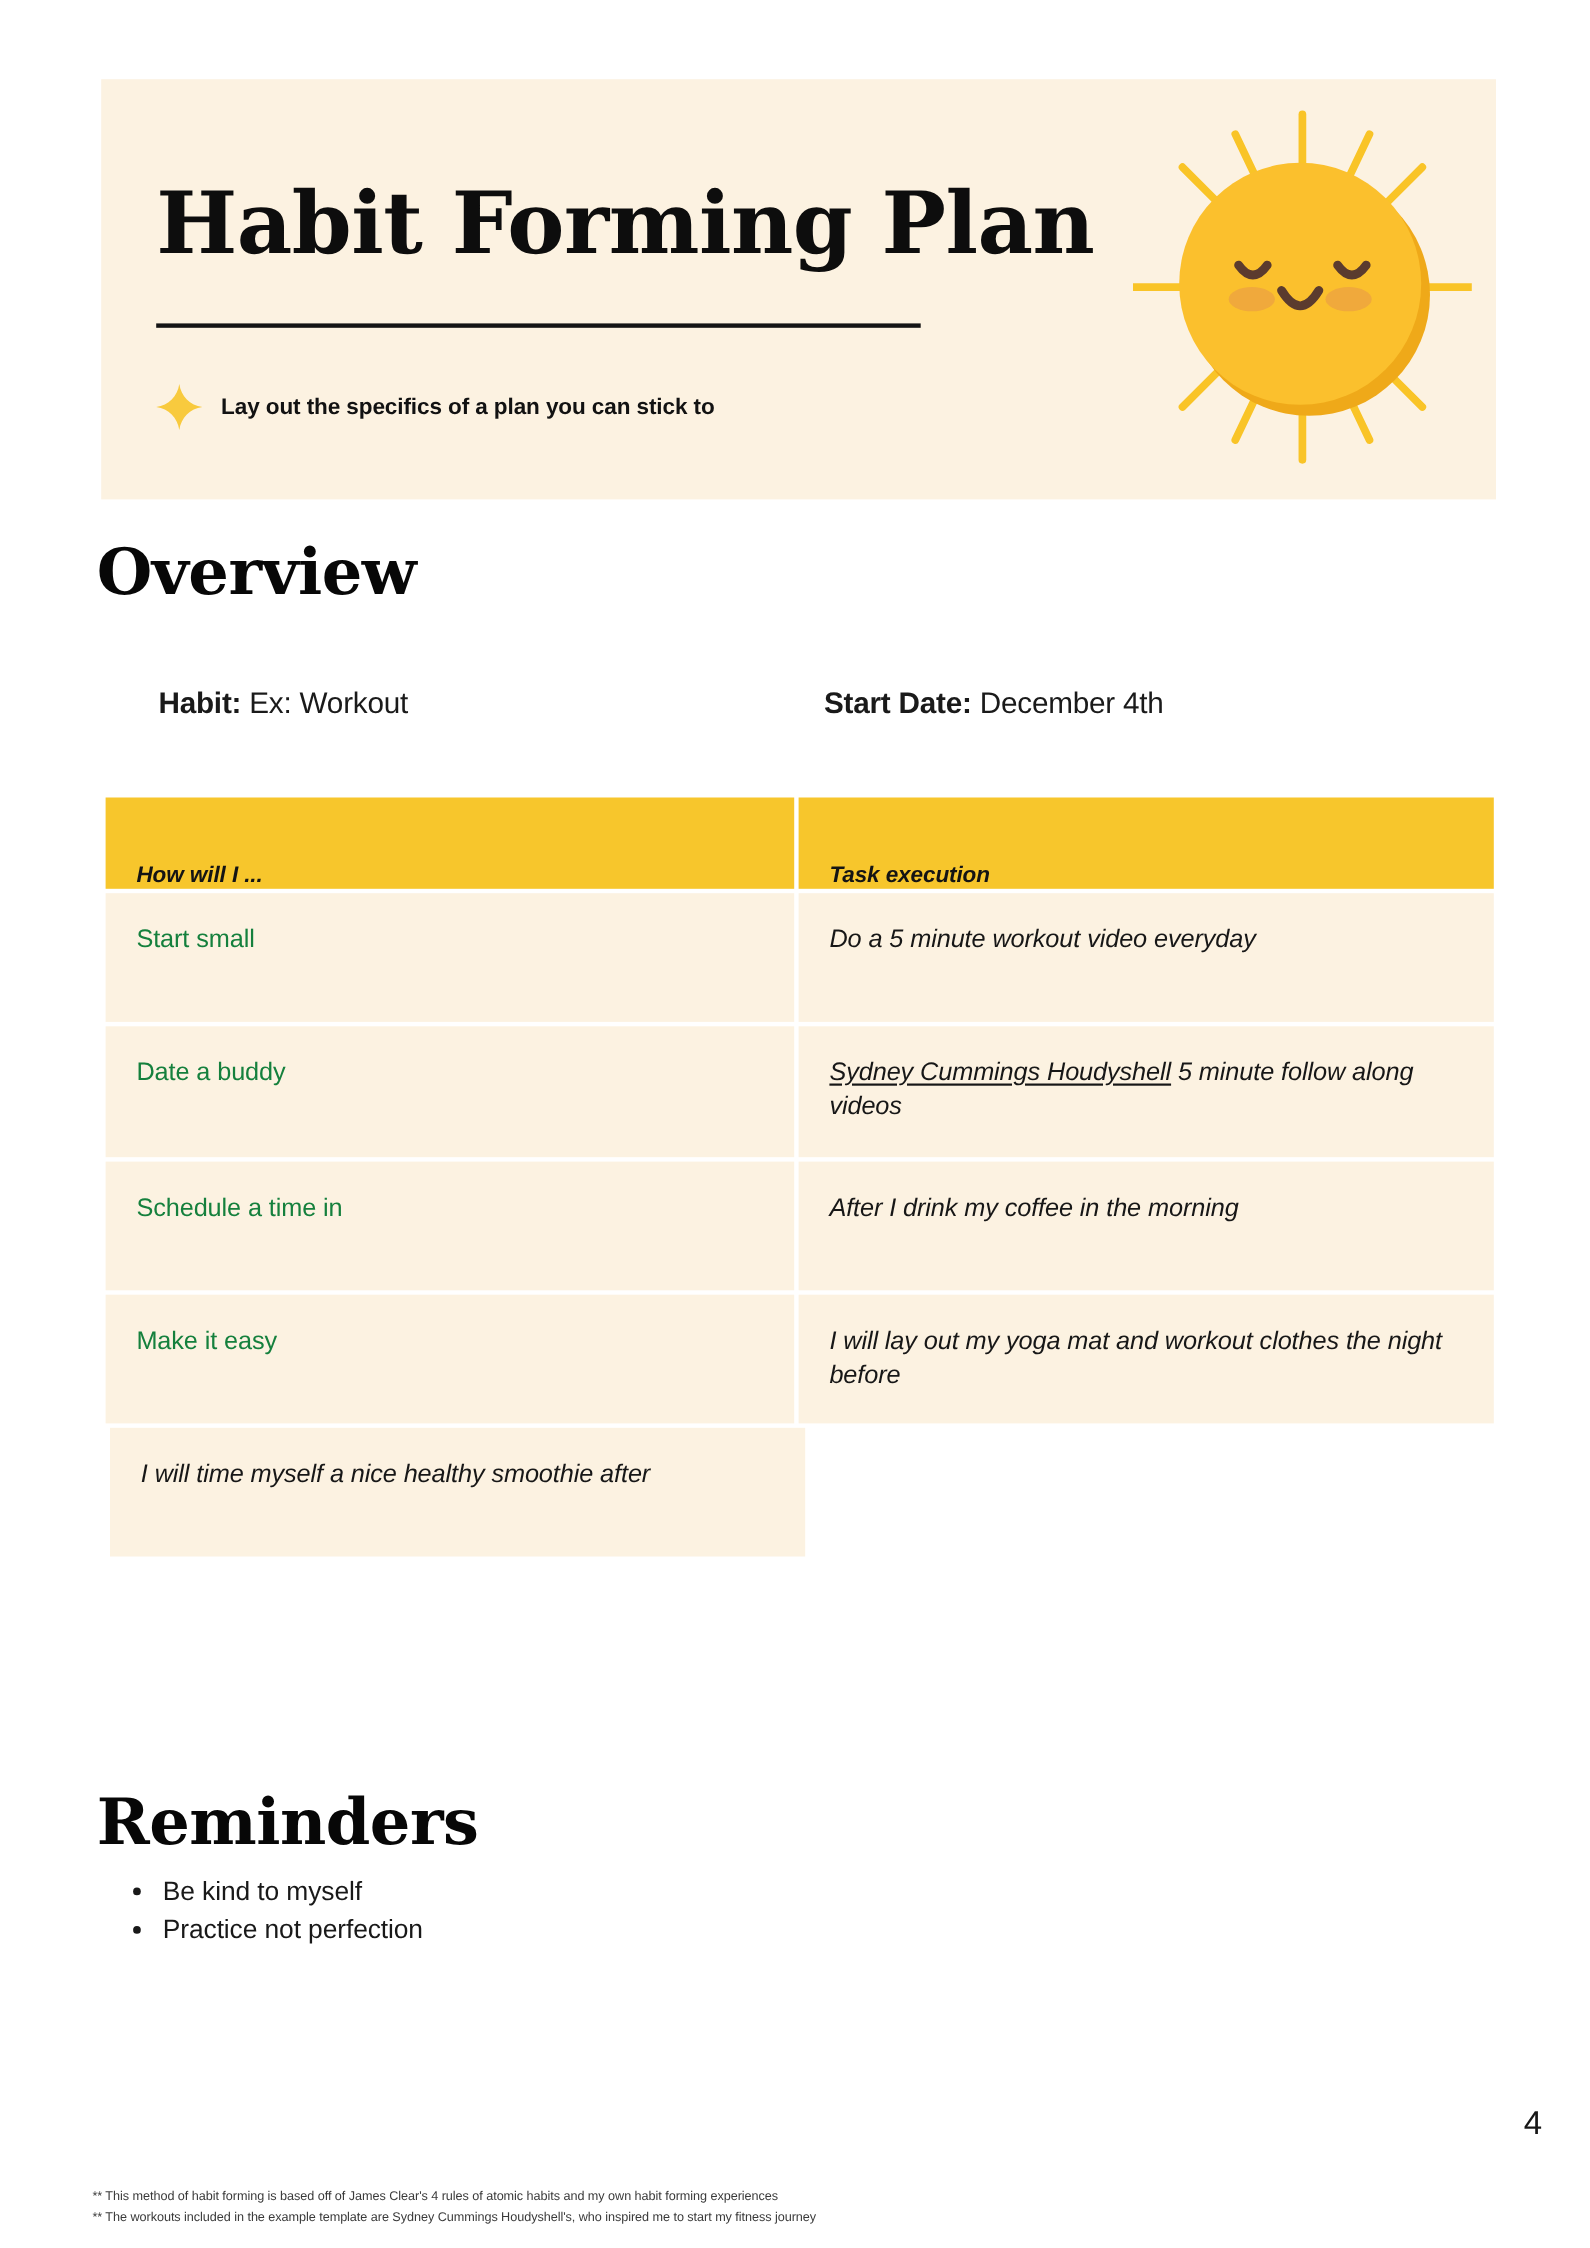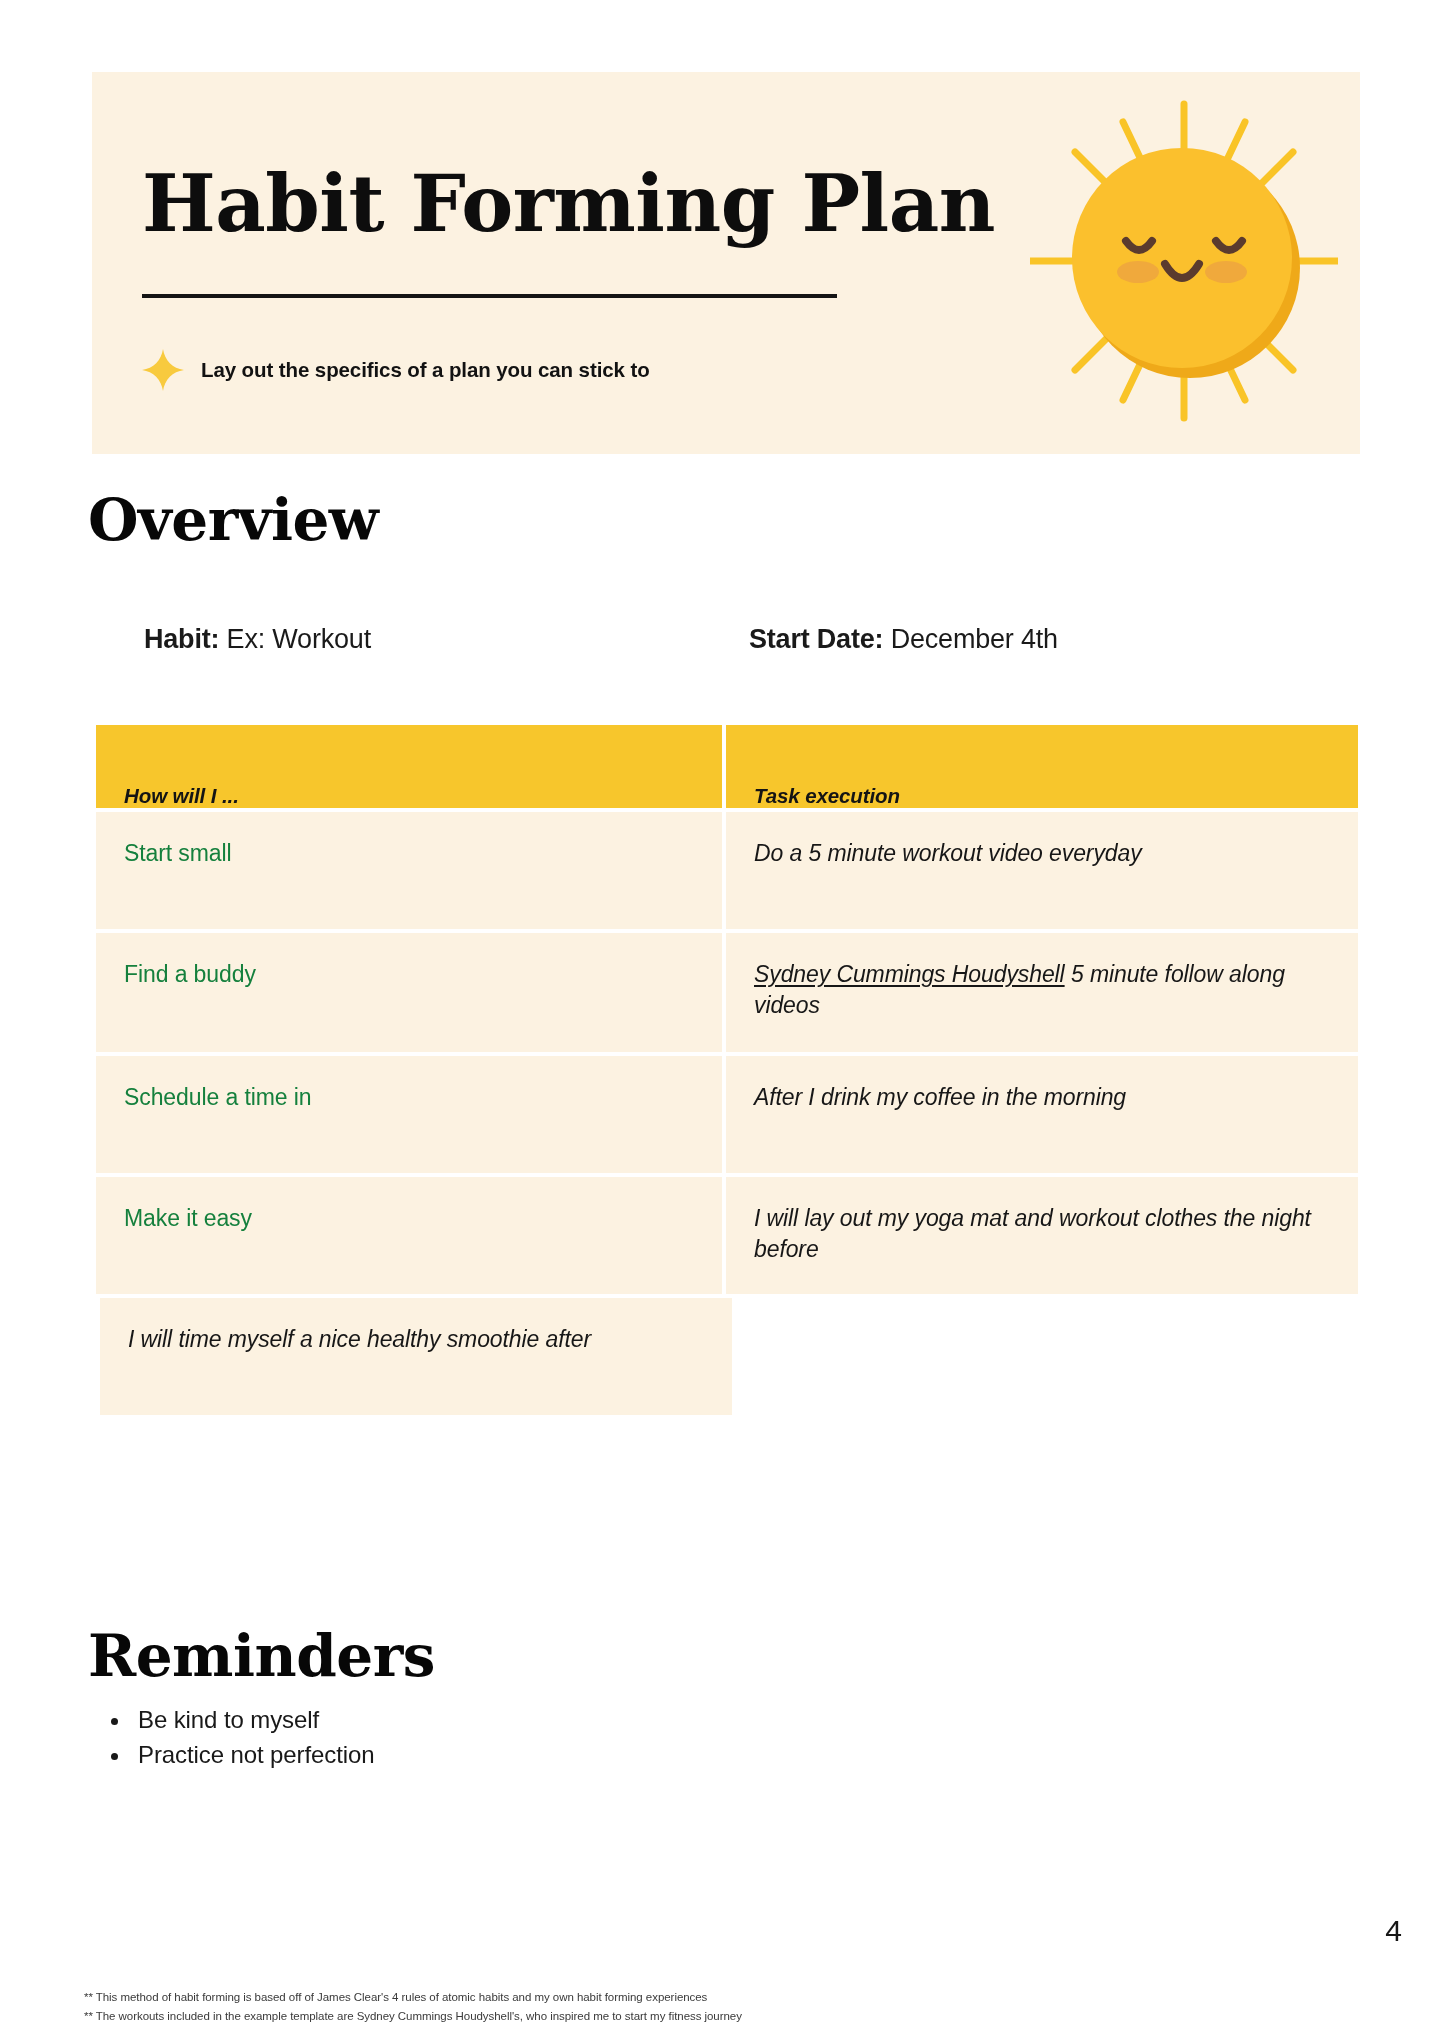--- a/index.html
+++ b/index.html
@@ -157,21 +157,21 @@
     letter-spacing: -0.1px;
   }
   .cell-value .lnk {
     text-decoration: underline;
     text-underline-offset: 3px;
   }
 
   
   .reminders-list {
     position: absolute;
-    left: 132px;
+    left: 142px;
     top: 1705px;
     list-style: disc;
     font-size: 24px;
     color: #191919;
     line-height: 1.28;
   }
   .reminders-list li { margin-bottom: 4px; padding-left: 6px; letter-spacing: -0.1px; }
 
   
   .page-number {
@@ -271,21 +271,21 @@
     <div class="tcell c1">
       <div class="cell-label">Start small</div>
     </div>
     <div class="tcell c2">
       <div class="cell-value">Do a 5 minute workout video everyday</div>
     </div>
   </div>
 
   <div class="trow body tall">
     <div class="tcell c1">
-      <div class="cell-label">Find a buddy</div>
+      <div class="cell-label">Date a buddy</div>
     </div>
     <div class="tcell c2">
       <div class="cell-value"><span class="lnk">Sydney Cummings Houdyshell</span><span>  5 minute follow along videos</span></div>
     </div>
   </div>
 
   <div class="trow body">
     <div class="tcell c1">
       <div class="cell-label">Schedule a time in</div>
     </div>

